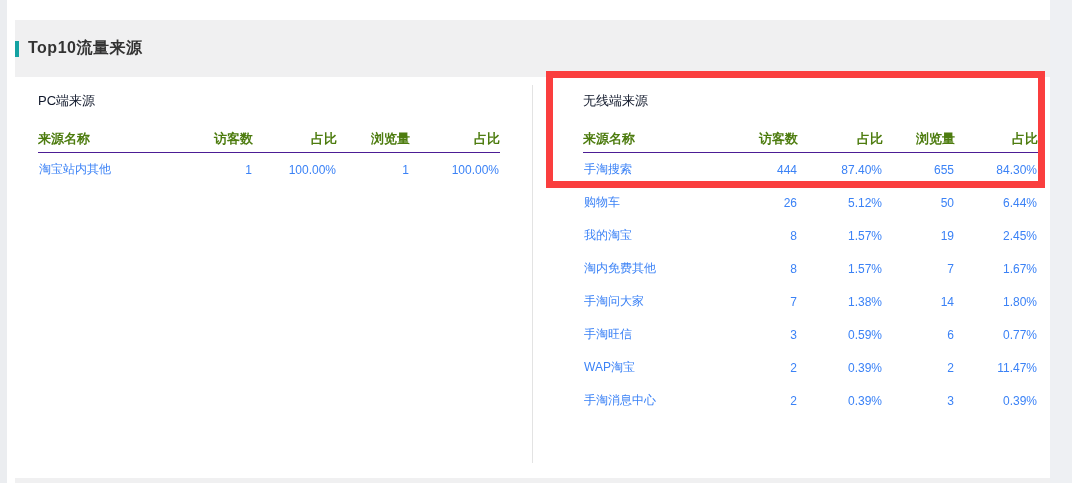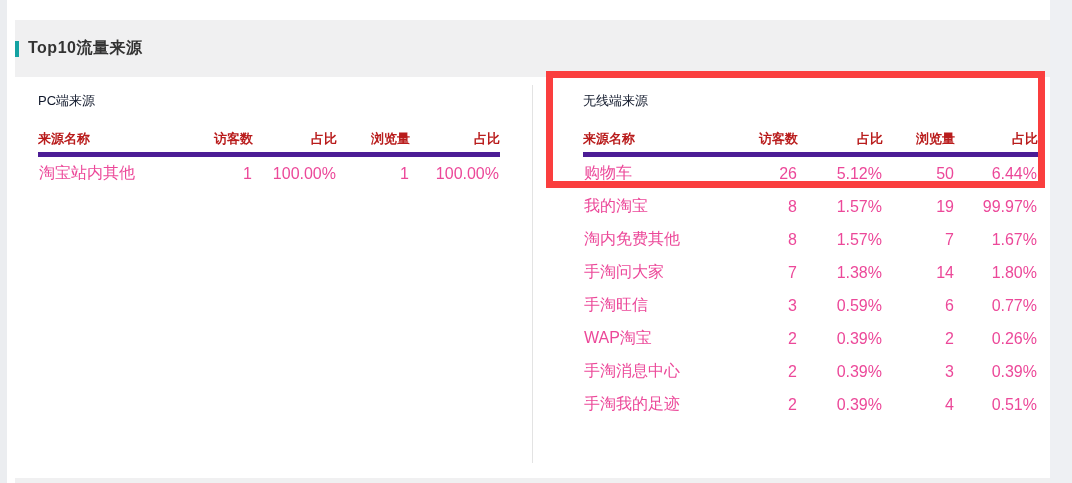--- a/index.html
+++ b/index.html
@@ -22,29 +22,29 @@
   .title{font-size:16px;font-weight:bold;color:#333333;letter-spacing:0.5px;}
   .card{position:absolute;left:15px;top:77px;width:1035px;height:401px;background:#ffffff;}
   .panel{position:absolute;top:0;}
   .panel-pc{left:23px;width:462px;}
   .panel-wx{left:568px;width:455px;}
   .panel-label{margin-top:15px;font-size:13px;line-height:18px;color:#0f172a;}
   table{border-collapse:collapse;table-layout:fixed;margin-top:0;}
   .pc-table{width:462px;}
   .wx-table{width:455px;}
   th{
-    font-size:13px;font-weight:bold;color:#b91c1c;
+    font-size:13px;font-weight:bold;color:#4d7c0f;
     text-align:right;line-height:18px;
     padding:20px 0 4px 0;
-    border-bottom:5px solid #4c1d95;
+    border-bottom:1px solid #4c1d95;
     white-space:nowrap;overflow:hidden;
   }
   th.name{text-align:left;}
   td{
-    font-size:16px;color:#ec4899;text-align:right;
+    font-size:12px;color:#3b82f6;text-align:right;
     height:31px;vertical-align:middle;
     white-space:nowrap;overflow:hidden;
   }
   td.name{text-align:left;}
   .pc-table col.c0{width:160px}.pc-table col.c1{width:55px}.pc-table col.c2{width:84px}
   .pc-table col.c3{width:73px}.pc-table col.c4{width:90px}
   .wx-table col.c0{width:160px}.wx-table col.c1{width:55px}.wx-table col.c2{width:85px}
   .wx-table col.c3{width:72px}.wx-table col.c4{width:83px}
   .divider{position:absolute;left:517px;top:8px;width:1px;height:378px;background:#e3e3e3;}
   .highlight-box{
@@ -112,35 +112,42 @@
       <thead>
         <tr>
           <th class="name">来源名称</th>
           <th>访客数</th>
           <th>占比</th>
           <th>浏览量</th>
           <th>占比</th>
         </tr>
       </thead>
       <tbody>
+  <tr class="data-row">
+    <td class="name">手淘搜索</td>
+    <td>444</td>
+    <td>87.40%</td>
+    <td>655</td>
+    <td>84.30%</td>
+  </tr>
 
   <tr class="data-row">
     <td class="name">购物车</td>
     <td>26</td>
     <td>5.12%</td>
     <td>50</td>
     <td>6.44%</td>
   </tr>
 
   <tr class="data-row">
     <td class="name">我的淘宝</td>
     <td>8</td>
     <td>1.57%</td>
     <td>19</td>
-    <td>99.97%</td>
+    <td>2.45%</td>
   </tr>
 
   <tr class="data-row">
     <td class="name">淘内免费其他</td>
     <td>8</td>
     <td>1.57%</td>
     <td>7</td>
     <td>1.67%</td>
   </tr>
 
@@ -158,38 +165,31 @@
     <td>0.59%</td>
     <td>6</td>
     <td>0.77%</td>
   </tr>
 
   <tr class="data-row">
     <td class="name">WAP淘宝</td>
     <td>2</td>
     <td>0.39%</td>
     <td>2</td>
-    <td>0.26%</td>
+    <td>11.47%</td>
   </tr>
 
   <tr class="data-row">
     <td class="name">手淘消息中心</td>
     <td>2</td>
     <td>0.39%</td>
     <td>3</td>
     <td>0.39%</td>
   </tr>
 
-  <tr class="data-row">
-    <td class="name">手淘我的足迹</td>
-    <td>2</td>
-    <td>0.39%</td>
-    <td>4</td>
-    <td>0.51%</td>
-  </tr>
 
 </tbody>
     </table>
   </div>
 
 </div>
 
 <div class="bottom-strip"></div>
 <div class="highlight-box" style="border-color: rgb(250, 62, 62);"></div>
 

